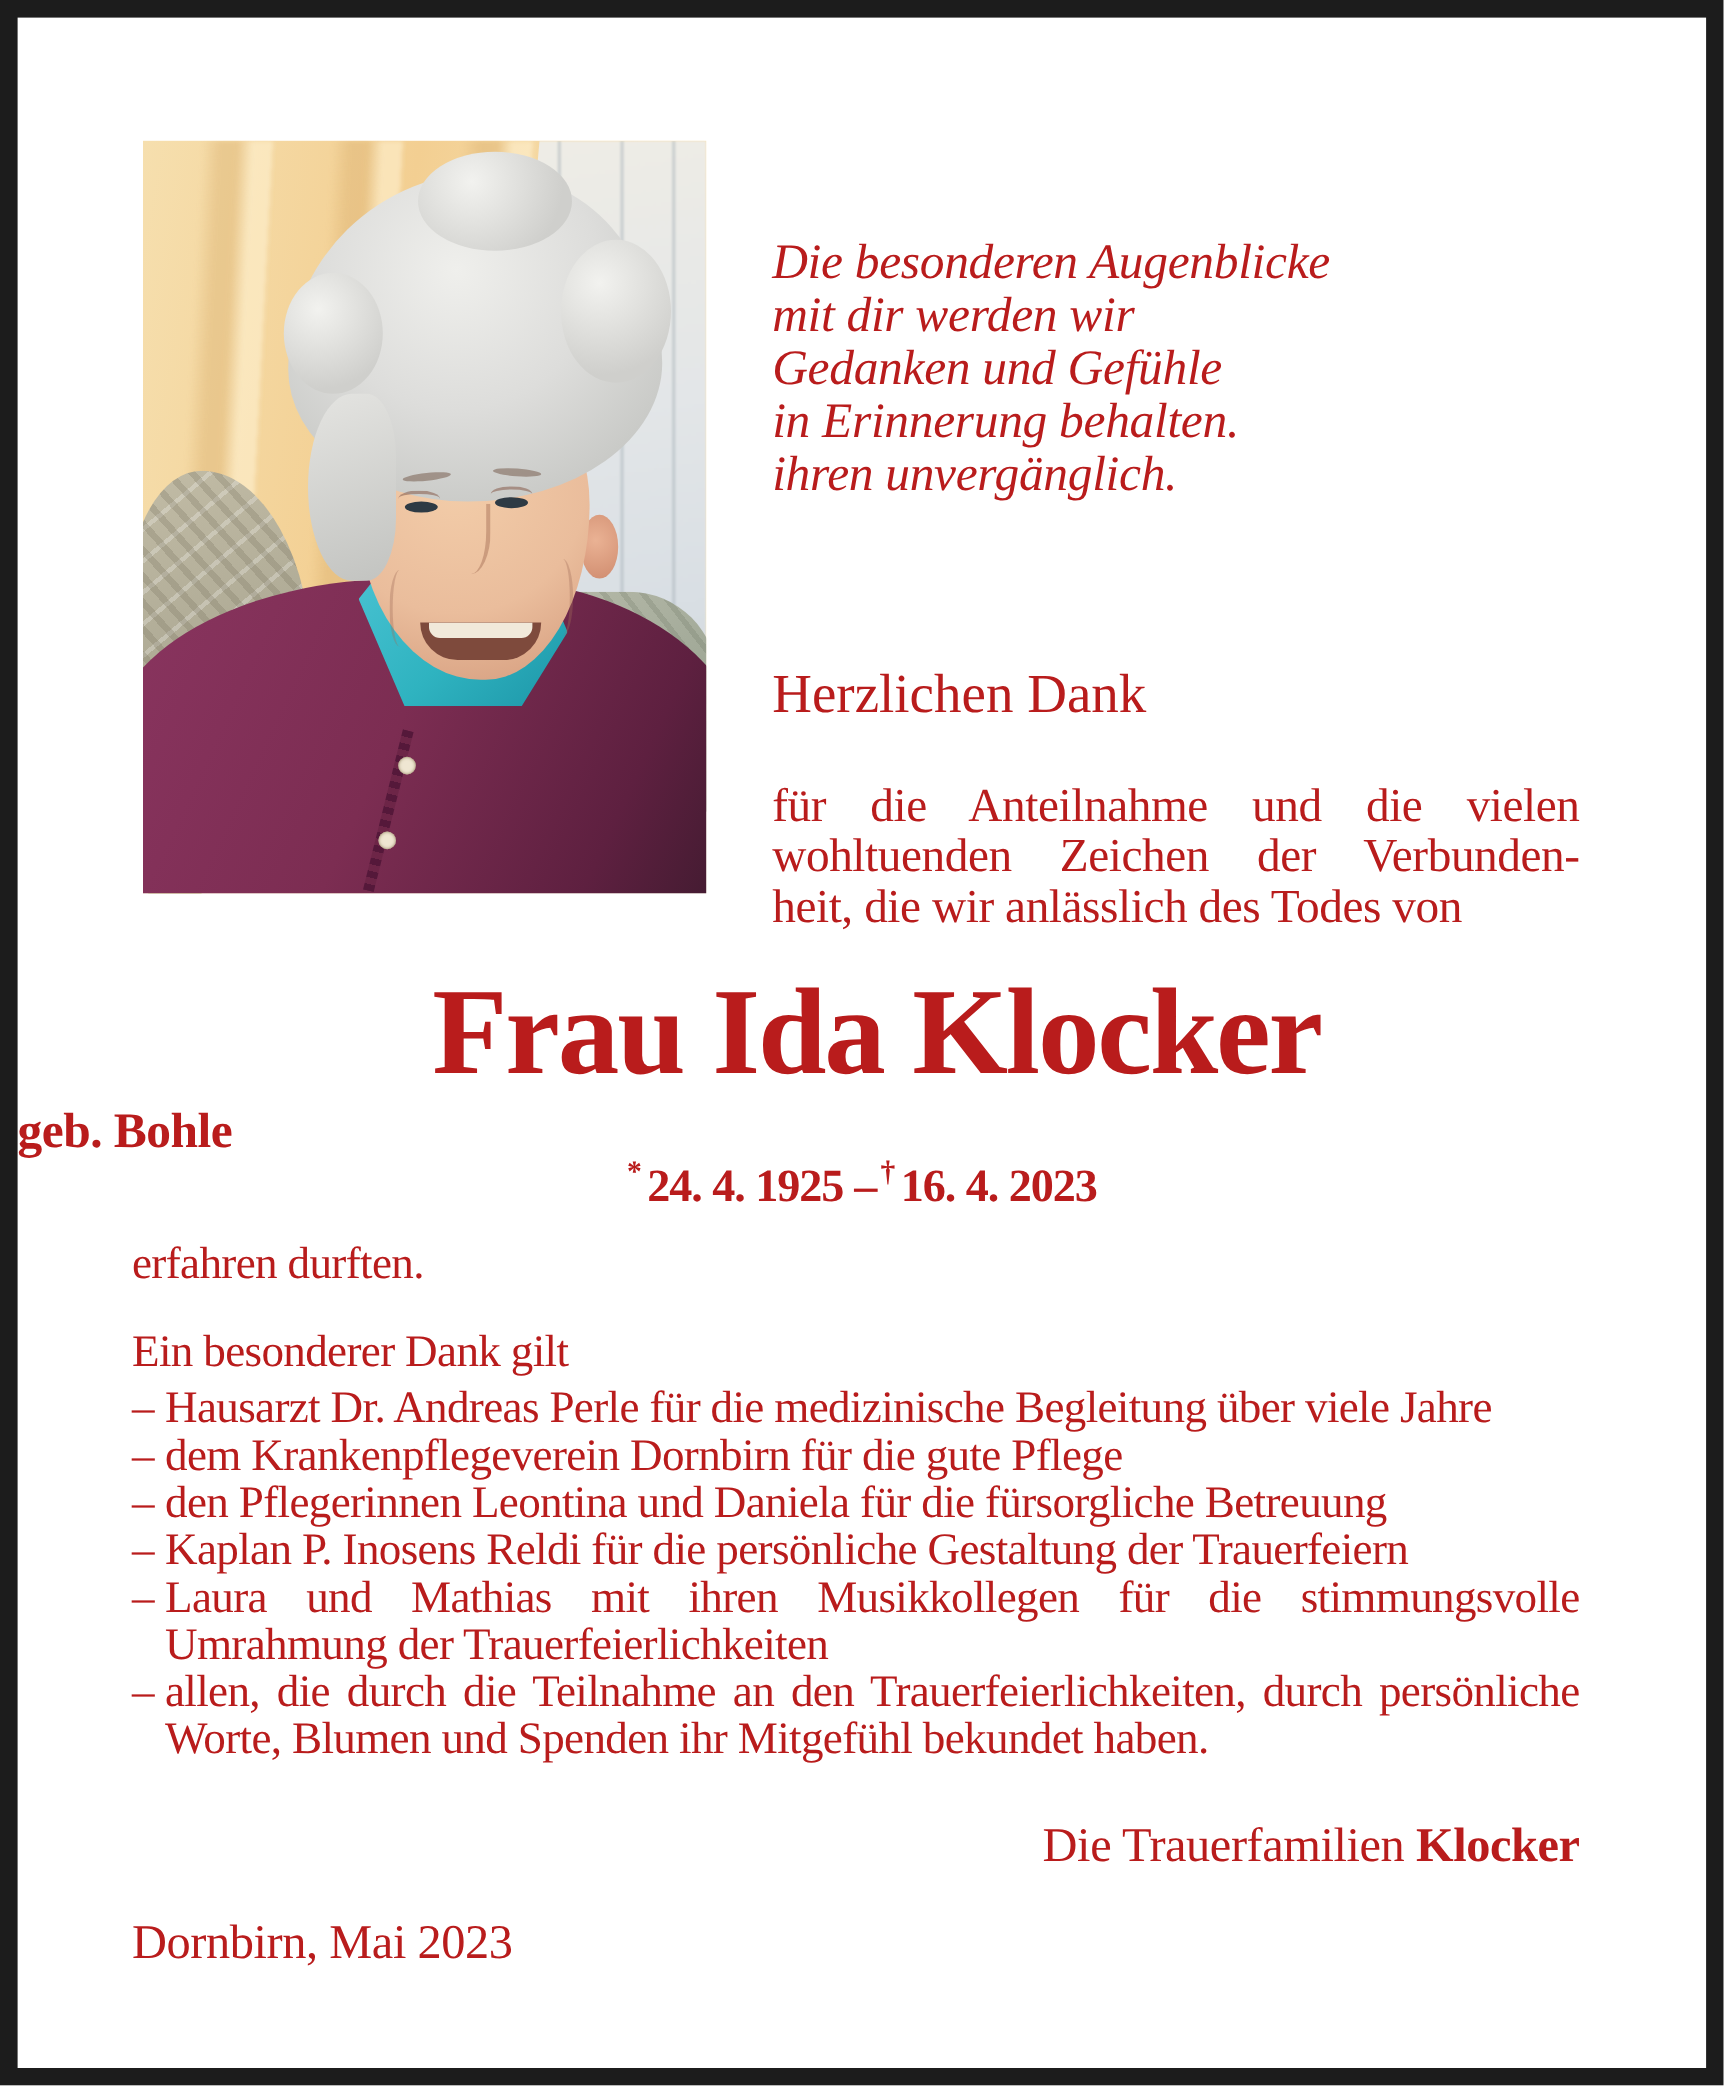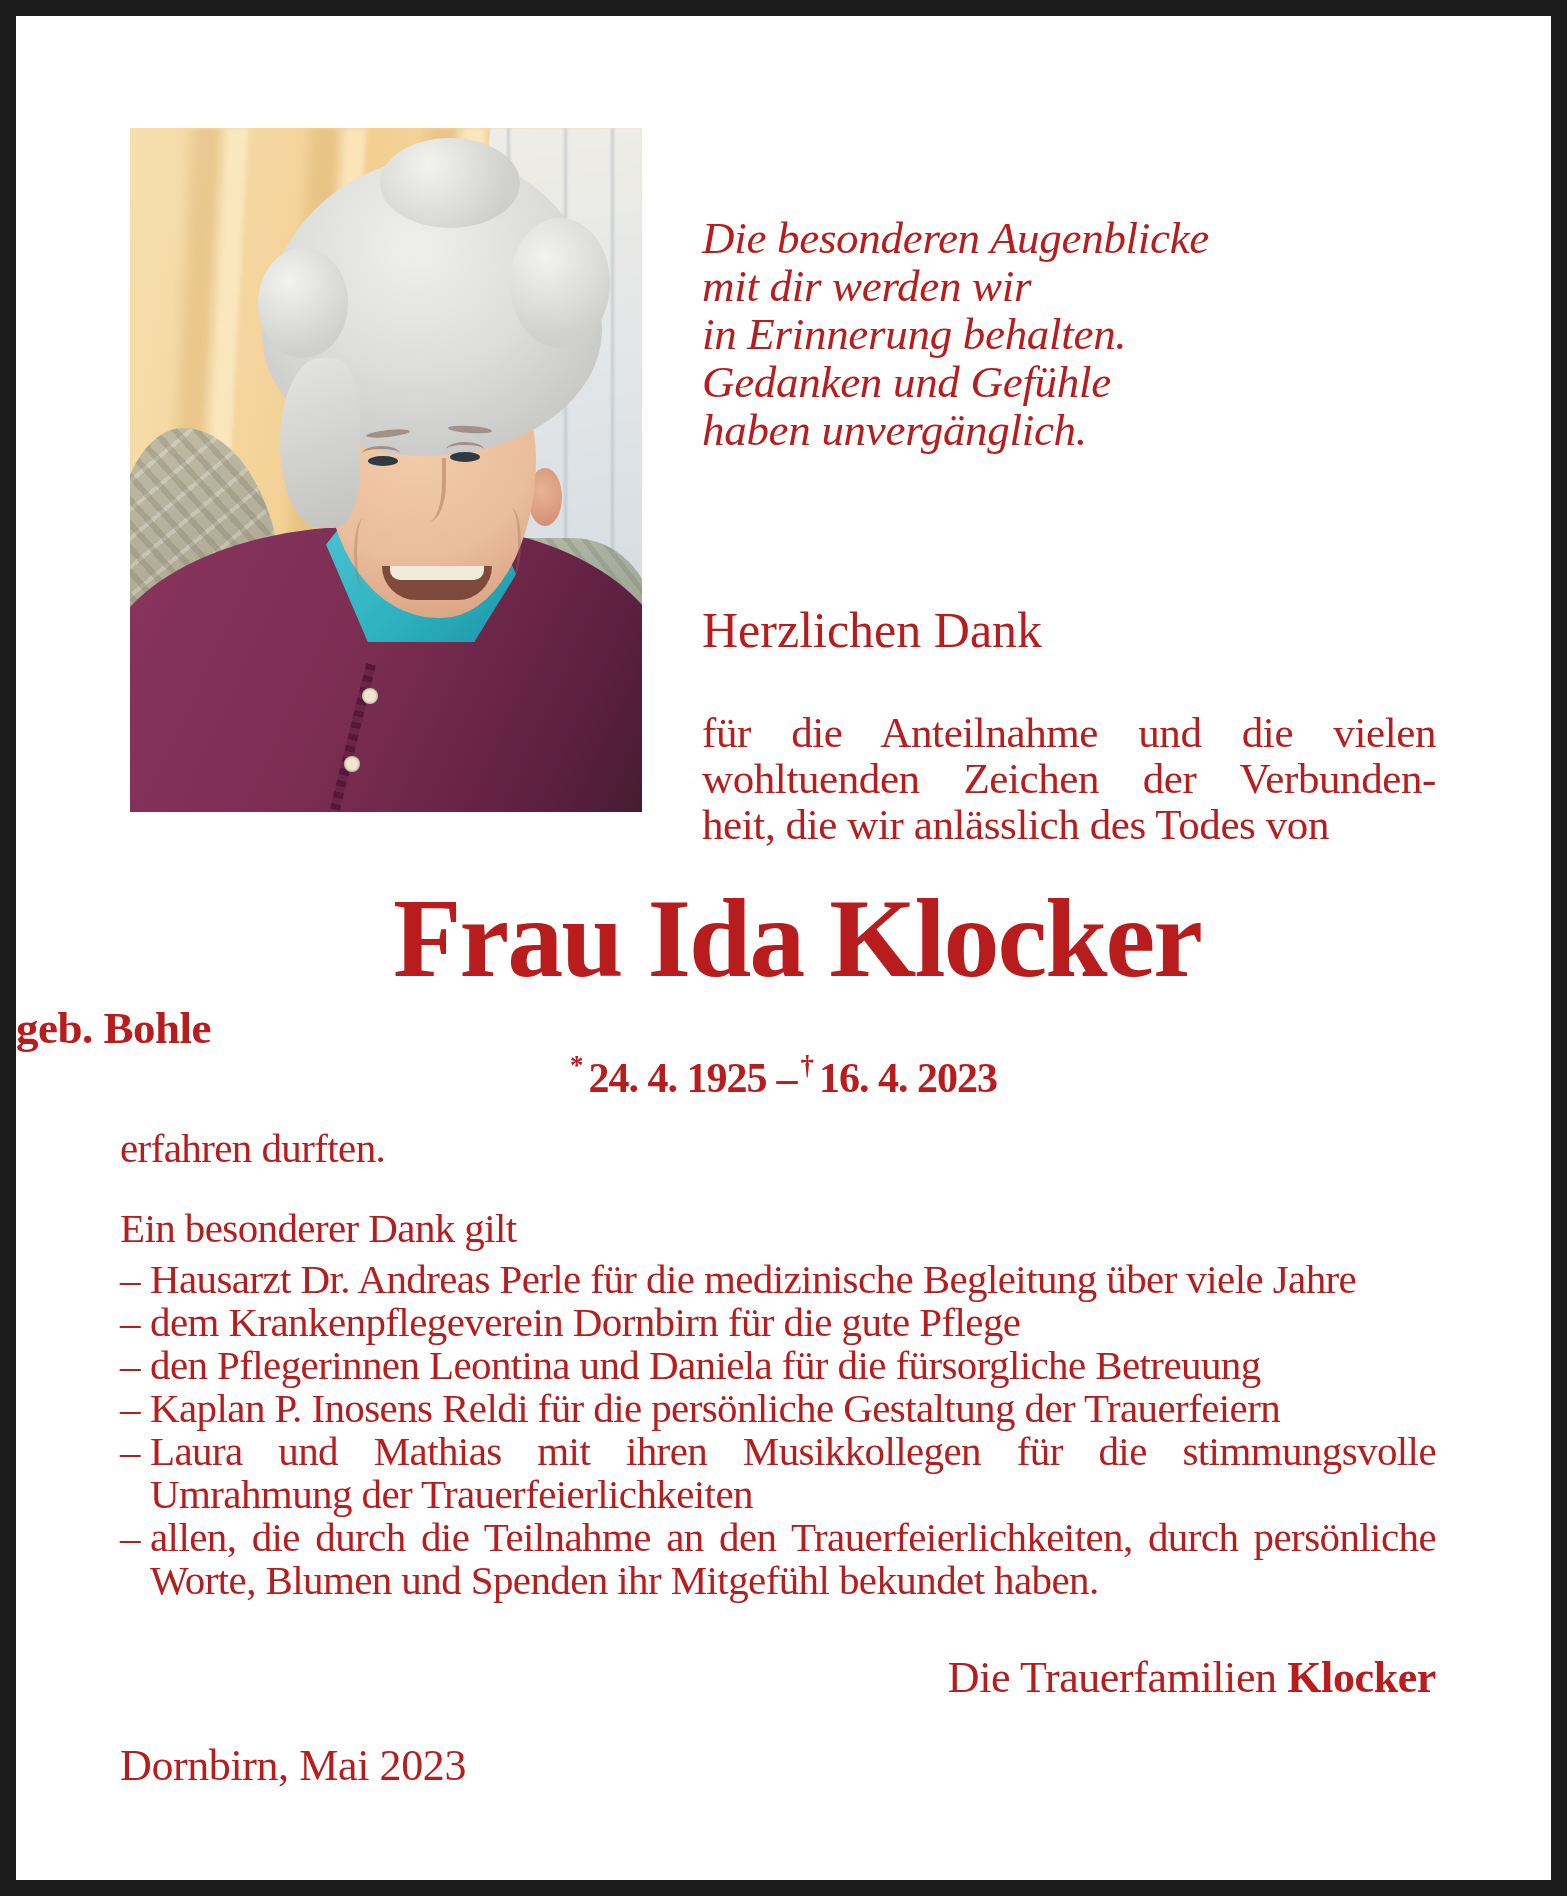--- a/index.html
+++ b/index.html
@@ -159,23 +159,23 @@
     <div class="cheek-line" style="left:372px;top:380px;transform:scaleX(-1);"></div>
     <div class="smile">
       <div class="teeth"></div>
     </div>
   </div>
 
   <div class="right-col">
     <div class="poem">
       <div>Die besonderen Augenblicke</div>
       <div>mit dir werden wir</div>
+      <div>Gedanken und Gefühle</div>
       <div>in Erinnerung behalten.</div>
-      <div>Gedanken und Gefühle</div>
-      <div>haben unvergänglich.</div>
+      <div>ihren unvergänglich.</div>
     </div>
     <div class="dank-heading">Herzlichen Dank</div>
     <div class="intro">
       <div class="jline">für die Anteilnahme und die vielen</div>
       <div class="jline">wohltuenden Zeichen der Verbunden-</div>
       <div>heit, die wir anlässlich des Todes von</div>
     </div>
   </div>
 
   <div class="name-line">Frau Ida Klocker</div>

